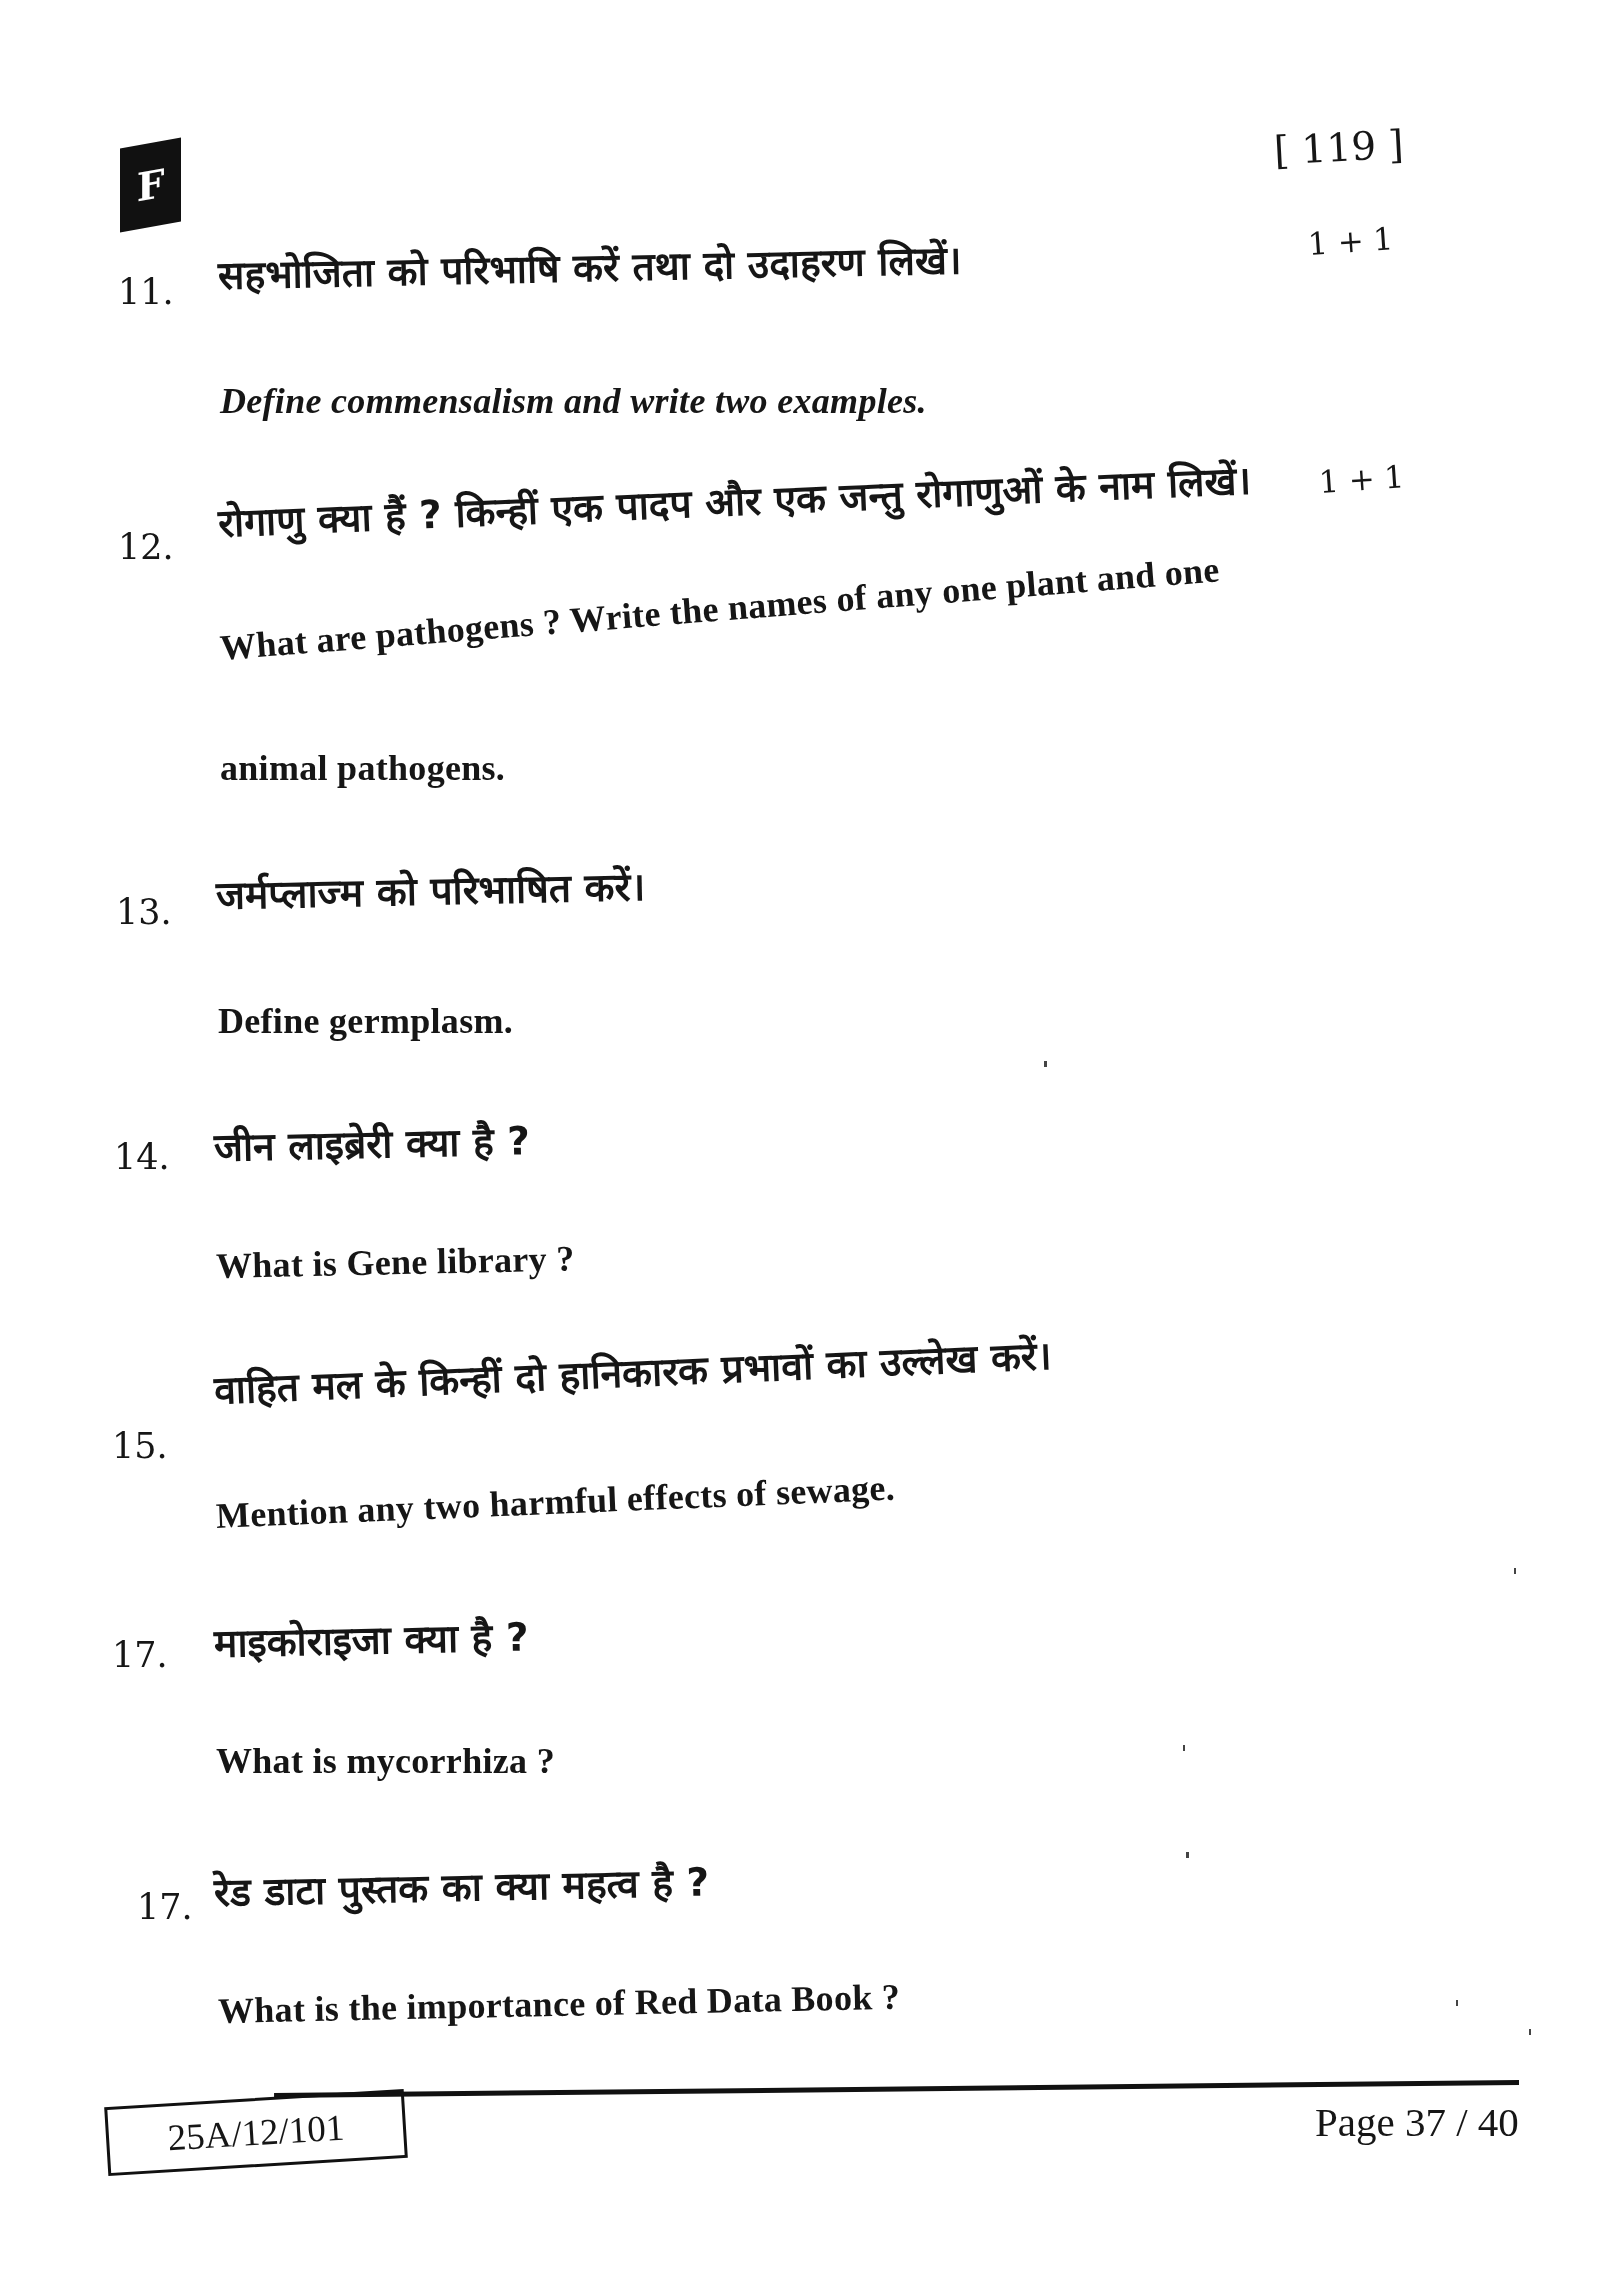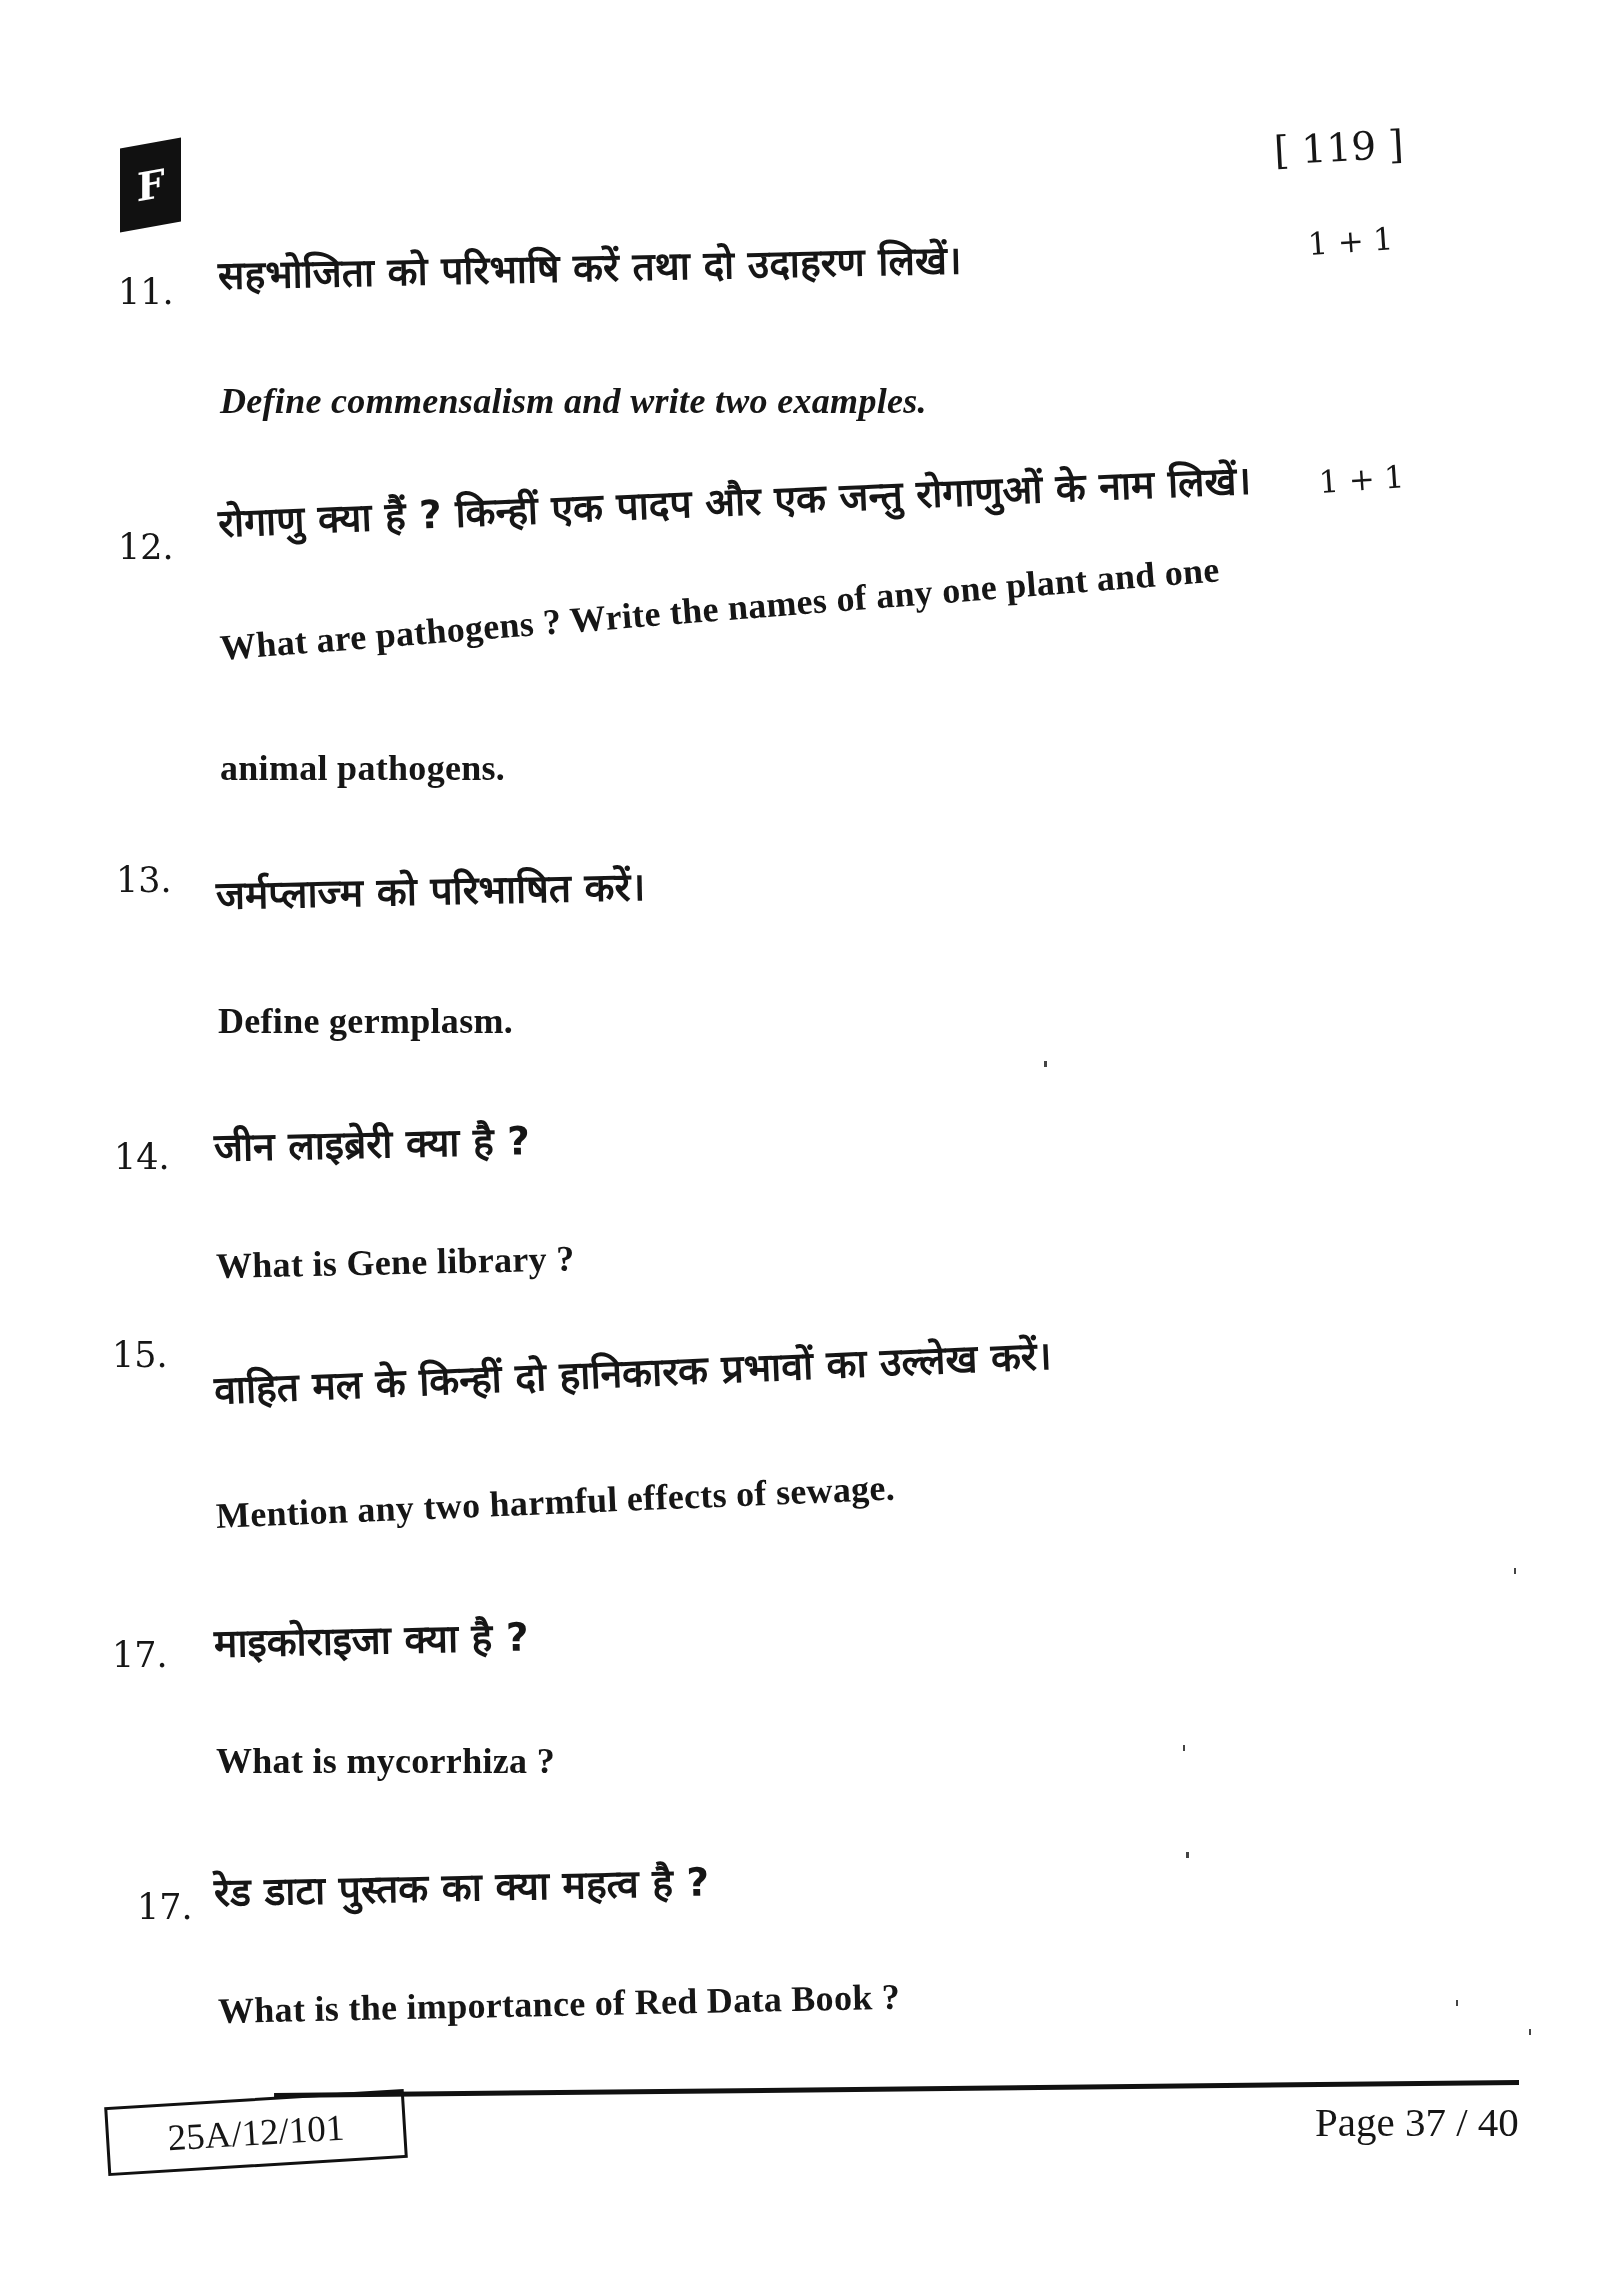--- a/index.html
+++ b/index.html
@@ -36,29 +36,29 @@
 <div class="abs hi tilt1" style="left:218px;top:247px;">सहभोजिता को परिभाषि करें तथा दो उदाहरण लिखें।</div>
 <div class="abs marks" style="left:1308px;top:223px;">1 + 1</div>
 <div class="abs en" style="left:220px;top:380px;font-style:italic;">Define commensalism and write two examples.</div>
 
 <div class="abs qnum" style="left:118px;top:527px;text-align:center;">12.</div>
 <div class="abs hi tilt2" style="left:218px;top:495px;">रोगाणु क्या हैं ? किन्हीं एक पादप और एक जन्तु रोगाणुओं के नाम लिखें।</div>
 <div class="abs marks" style="left:1319px;top:461px;">1 + 1</div>
 <div class="abs en tilt3" style="left:220px;top:627px;">What are pathogens ? Write the names of any one plant and one</div>
 <div class="abs en" style="left:220px;top:747px;text-align:center;">animal pathogens.</div>
 
-<div class="abs qnum" style="left:116px;top:860px;">13.</div>
+<div class="abs qnum" style="left:116px;top:892px;">13.</div>
 <div class="abs hi tilt1" style="left:216px;top:867px;">जर्मप्लाज्म को परिभाषित करें।</div>
 <div class="abs en" style="left:218px;top:1000px;">Define germplasm.</div>
 
 <div class="abs qnum" style="left:114px;top:1137px;">14.</div>
 <div class="abs hi tilt1" style="left:214px;top:1119px;">जीन लाइब्रेरी क्या है ?</div>
 <div class="abs en tilt1" style="left:216px;top:1245px;">What is Gene library ?</div>
 
-<div class="abs qnum" style="left:112px;top:1335px;">15.</div>
+<div class="abs qnum" style="left:112px;top:1426px;">15.</div>
 <div class="abs hi tilt2" style="left:214px;top:1362px;">वाहित मल के किन्हीं दो हानिकारक प्रभावों का उल्लेख करें।</div>
 <div class="abs en tilt2" style="left:216px;top:1495px;">Mention any two harmful effects of sewage.</div>
 
 <div class="abs qnum" style="left:112px;top:1635px;">17.</div>
 <div class="abs hi tilt1" style="left:214px;top:1615px;">माइकोराइजा क्या है ?</div>
 <div class="abs en" style="left:216px;top:1740px;">What is mycorrhiza ?</div>
 
 <div class="abs qnum" style="left:112px;top:1887px;margin-left:25px;">17.</div>
 <div class="abs hi tilt1" style="left:214px;top:1864px;">रेड डाटा पुस्तक का क्या महत्व है ?</div>
 <div class="abs en tilt1" style="left:218px;top:1990px;">What is the importance of Red Data Book ?</div>

